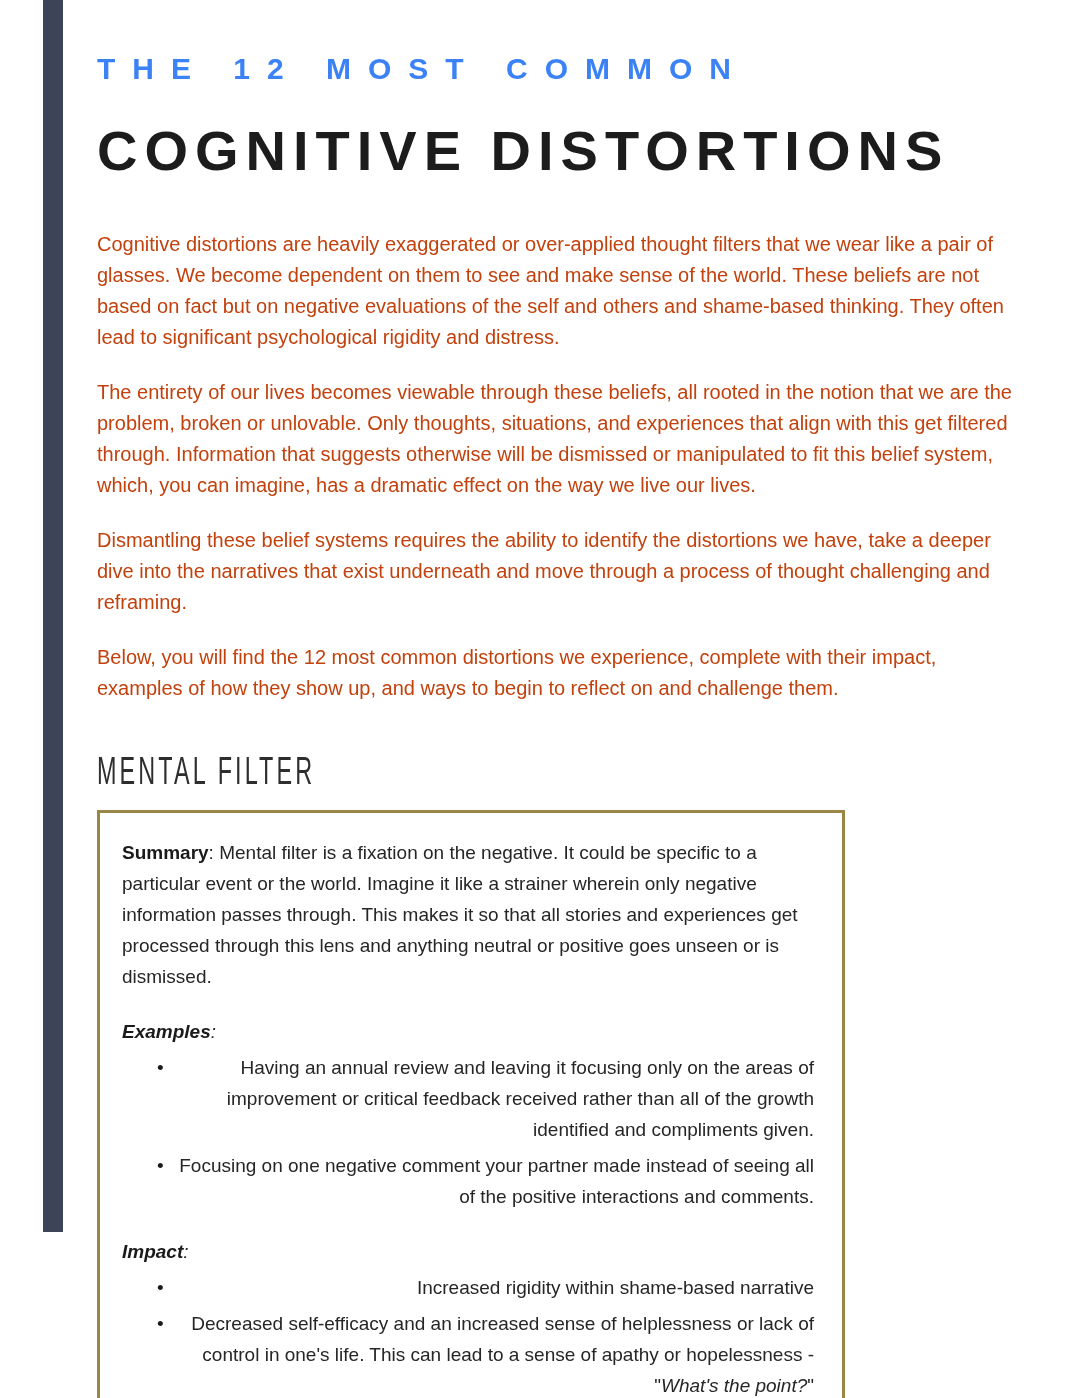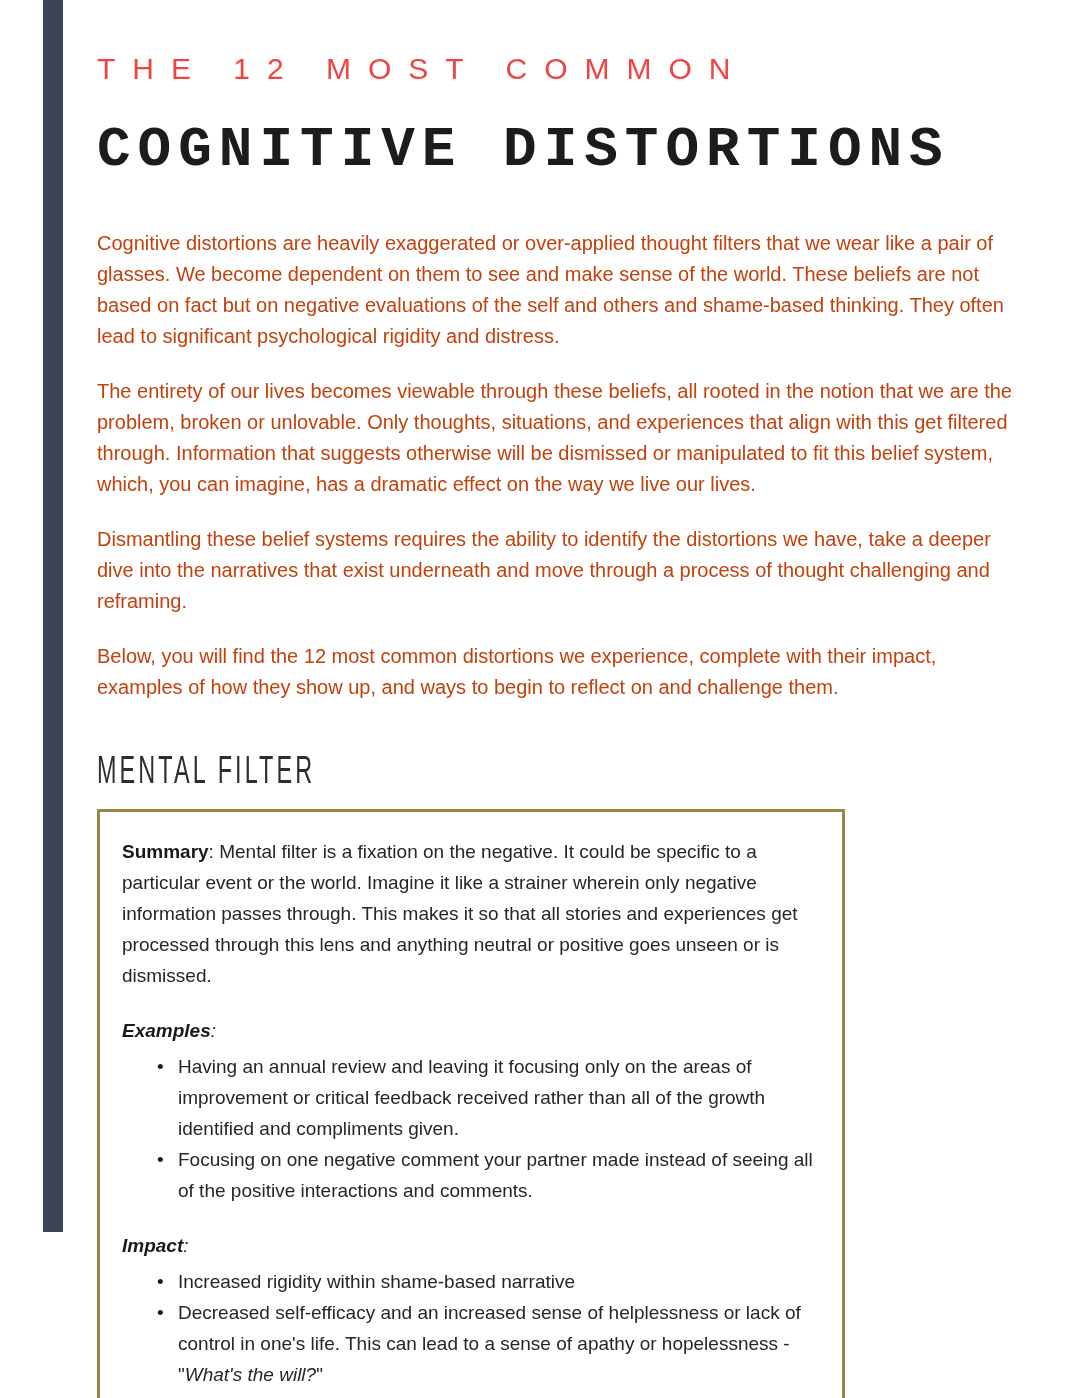--- a/index.html
+++ b/index.html
@@ -24,34 +24,33 @@
     background: #3d4458;
   }
 
   .content {
     position: relative;
     padding: 52px 58px 0 97px; 
   }
 
   .kicker {
     font-size: 30px;
-    font-weight: 400;
+    font-weight: 700;
     letter-spacing: 17px;
-    color: #ef4444;
+    color: #3b82f6;
     white-space: nowrap;
   }
 
   .title {
     margin-top: 32px;
     font-size: 56px;
     font-weight: 600;
     letter-spacing: 7px;
     color: #1c1c1c;
     white-space: nowrap;
-    font-family: Liberation Mono, monospace;
   }
 
   .intro p {
     font-size: 20px;
     line-height: 31px;
     font-weight: 400;
     color: #c2410c;
     margin-top: 24px;
   }
   .intro p:first-child { margin-top: 46px; }
@@ -83,20 +82,22 @@
   .gold-box .label-line { margin-top: 24px; font-style: italic; }
   .gold-box strong { font-weight: 700; color: #1a1a1a; }
 
   .bullet-list {
     list-style: none;
     margin: 5px 0 0 17px;
   }
   .bullet-list li {
     position: relative;
     padding-left: 39px;
+    margin-top: 5px;
+    text-align: right;
   }
   .bullet-list li::before {
     content: "\2022";
     position: absolute;
     left: 18px;
     top: 0;
     font-size: 19px;
     color: #1a1a1a;
   }
 
@@ -138,21 +139,21 @@
 
       <ul class="bullet-list">
         <li><span>Having an annual review and leaving it focusing only on the areas of improvement or critical feedback received rather than all of the growth identified and compliments given.</span></li>
         <li><span>Focusing on one negative comment your partner made instead of seeing all of the positive interactions and comments.</span></li>
       </ul>
 
       <p class="label-line"><strong>Impact</strong><span>:</span></p>
 
       <ul class="bullet-list">
         <li><span>Increased rigidity within shame-based narrative</span></li>
-        <li><span>Decreased self-efficacy and an increased sense of helplessness or lack of control in one's life. This can lead to a sense of apathy or hopelessness - "</span><span class="quote-italic">What's the will?</span><span>"</span></li>
+        <li><span>Decreased self-efficacy and an increased sense of helplessness or lack of control in one's life. This can lead to a sense of apathy or hopelessness - "</span><span class="quote-italic">What's the point?</span><span>"</span></li>
       </ul>
 
     </div>
 
     <div class="footer">(C) ADVERSITY RISING, LLC 2022</div>
 
   </div>
 </div>
 
 </body></html>

